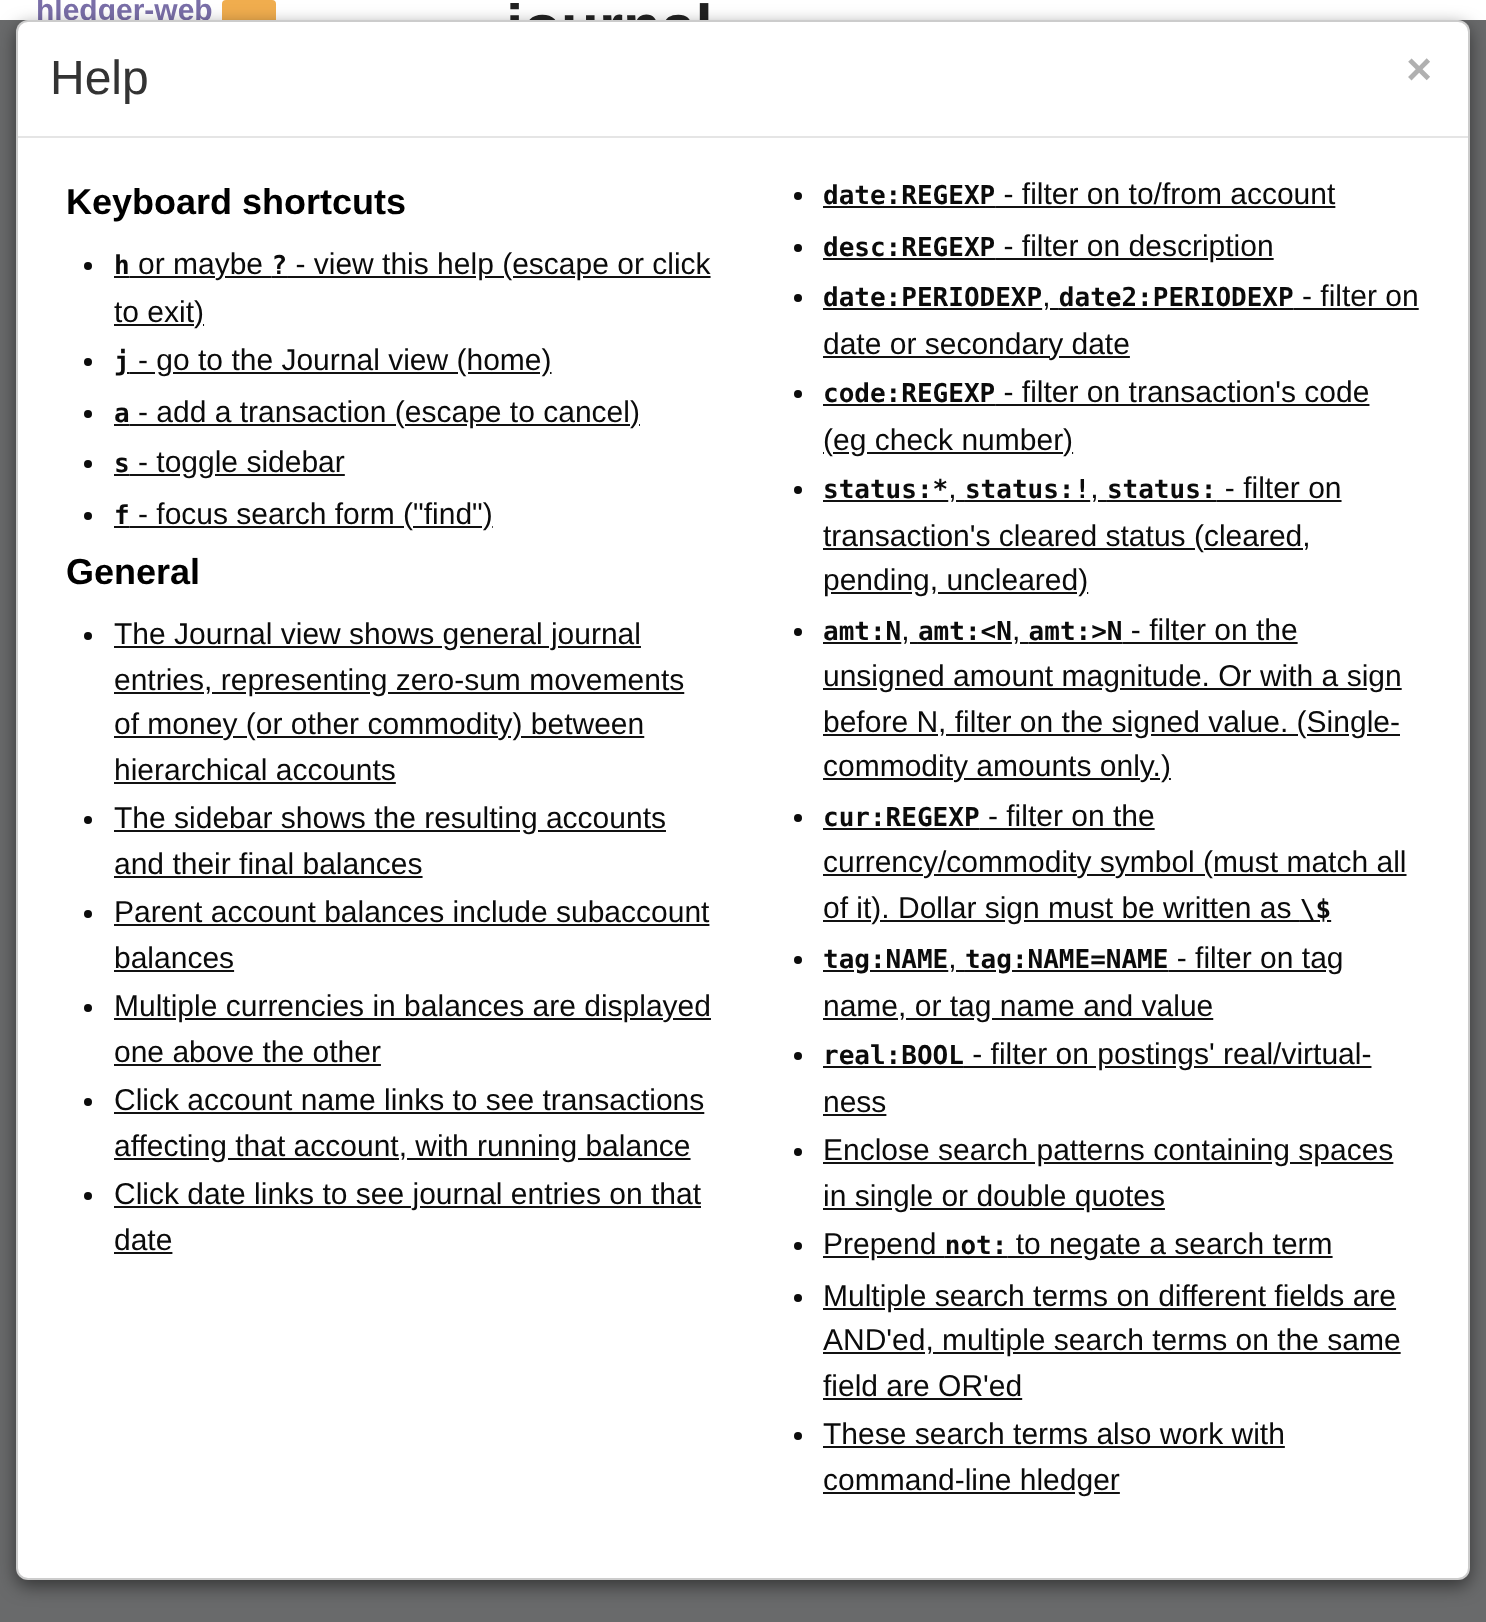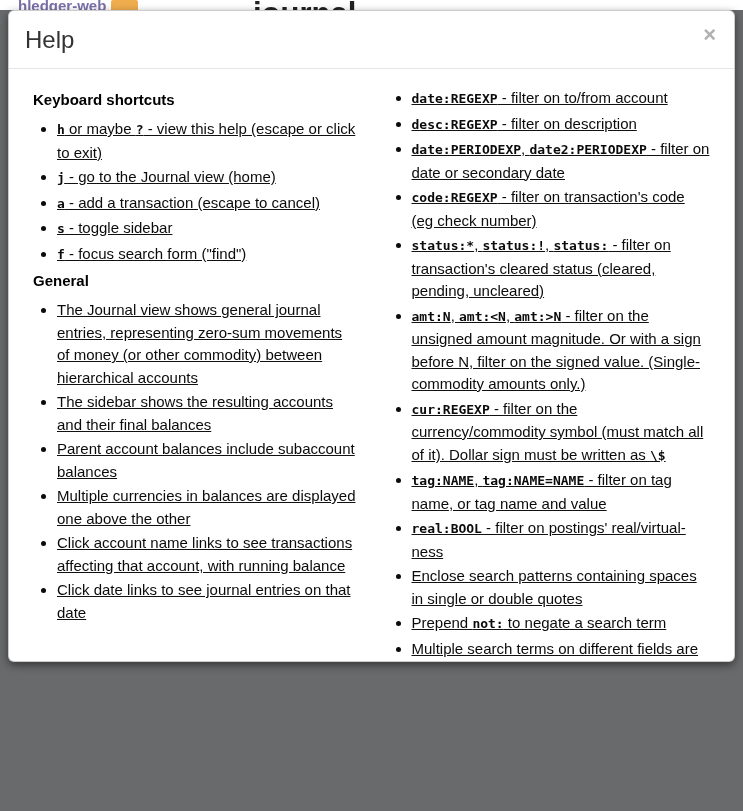--- a/index.html
+++ b/index.html
@@ -33,21 +33,21 @@
 
   
   .backdrop {
     position: absolute; left: 0; right: 0; top: 10px; bottom: 0;
     background: rgba(20, 22, 24, 0.64);
   }
 
   
   .modal {
     position: absolute; left: 8px; top: 10px;
-    width: 727px; height: 652px;
+    width: 727px; height: 780px;
     background: #fff;
     border: 1px solid rgba(0,0,0,.2);
     border-radius: 6px;
     box-shadow: 0 3px 9px rgba(0,0,0,.5);
     overflow: hidden;
   }
   .modal-header {
     padding: 14px 16px 13px 16px;
     border-bottom: 1px solid #e5e5e5;
     position: relative;
@@ -64,21 +64,21 @@
     font-family: "Liberation Sans", sans-serif;
   }
 
   .modal-body {
     display: flex;
     padding: 18px 8px 10px 8px;
   }
   .col { flex: 1 1 50%; padding: 0 16px; min-width: 0; }
 
   .section-heading {
-    font-size: 15px; font-weight: bold; color: #000;
+    font-size: 18px; font-weight: bold; color: #000;
     margin: 4px 0 10px 0;
   }
   .section-heading.spaced { }
 
   ul.help-list {
     margin: 0 0 6px 0;
     padding-left: 24px;
     list-style: disc outside;
     text-decoration: underline;
   }

